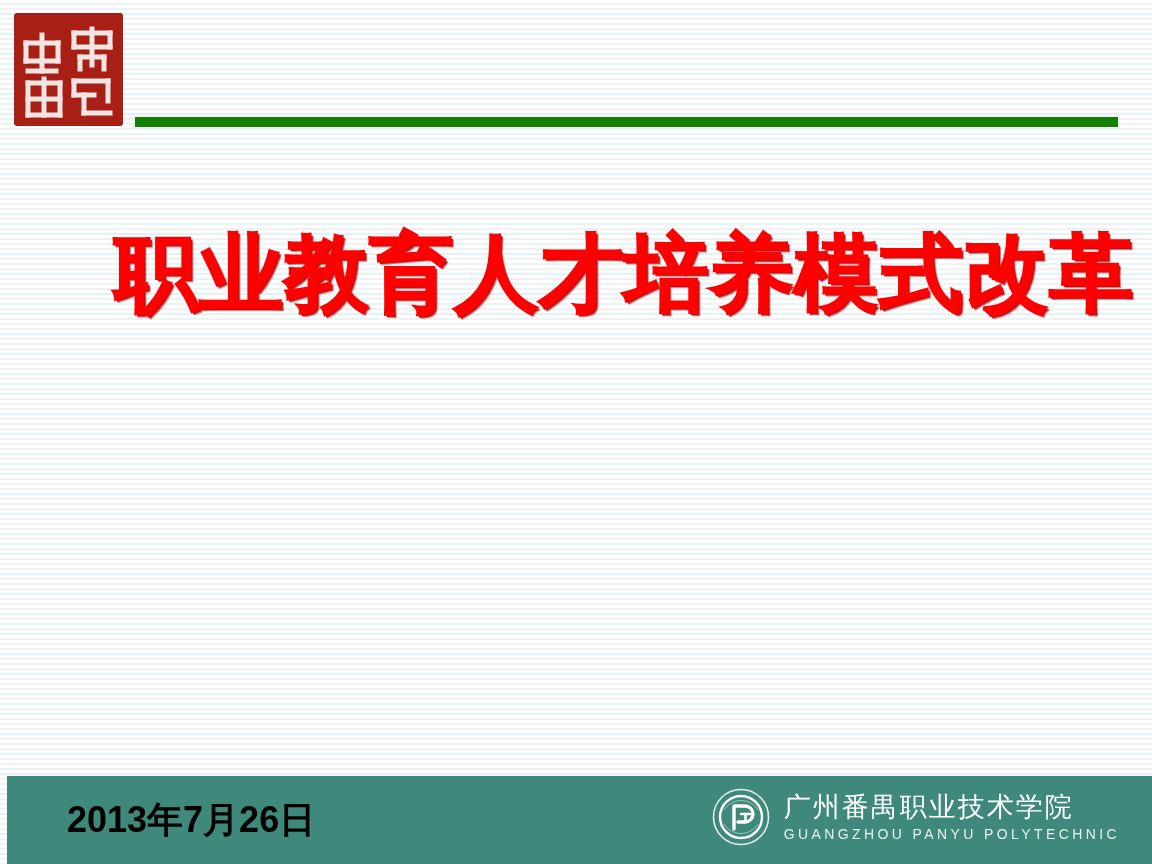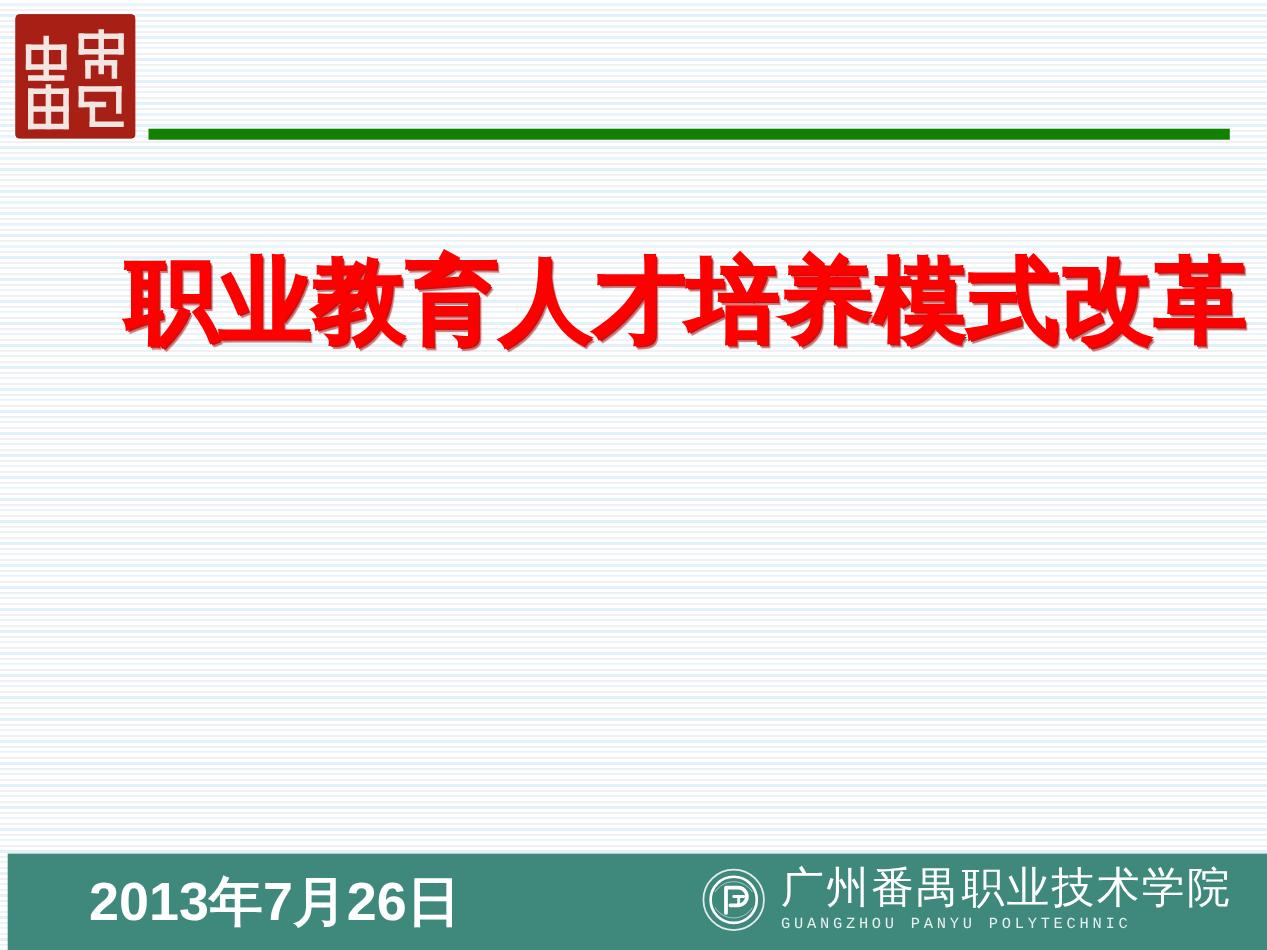--- a/index.html
+++ b/index.html
@@ -99,27 +99,27 @@
     position: absolute;
     left: 7px;
     top: 776px;
     width: 1145px;
     height: 88px;
     background: #3f887c;
   }
 
   #footer-date {
     position: absolute;
-    left: 74px;
+    left: 60px;
     top: 18px;
     font-family: "Liberation Sans", sans-serif;
     font-weight: 700;
-    font-size: 49px;
+    font-size: 36px;
     line-height: 52px;
-    color: #ffffff;
+    color: #000000;
     white-space: nowrap;
   }
 
   #footer-logo {
     position: absolute;
     right: 32px;
     top: 12px;
     display: flex;
     align-items: center;
     gap: 14px;
@@ -131,29 +131,29 @@
   }
   #emblem svg { display: block; }
   .logo-text {
     display: flex;
     flex-direction: column;
     justify-content: center;
     line-height: 1;
   }
   #logo-cn {
     font-family: "DejaVu Sans", "Liberation Sans", sans-serif;
-    font-size: 39px;
+    font-size: 27px;
     font-weight: 400;
     color: #ffffff;
     letter-spacing: 2px;
     white-space: nowrap;
   }
   #logo-en {
     margin-top: 7px;
-    font-family: Liberation Mono, monospace;
+    font-family: Liberation Sans, sans-serif;
     font-size: 14px;
     font-weight: 400;
     color: #e8f1ef;
     letter-spacing: 3.4px;
     white-space: nowrap;
   }
 </style>
 </head>
 <body>
 

